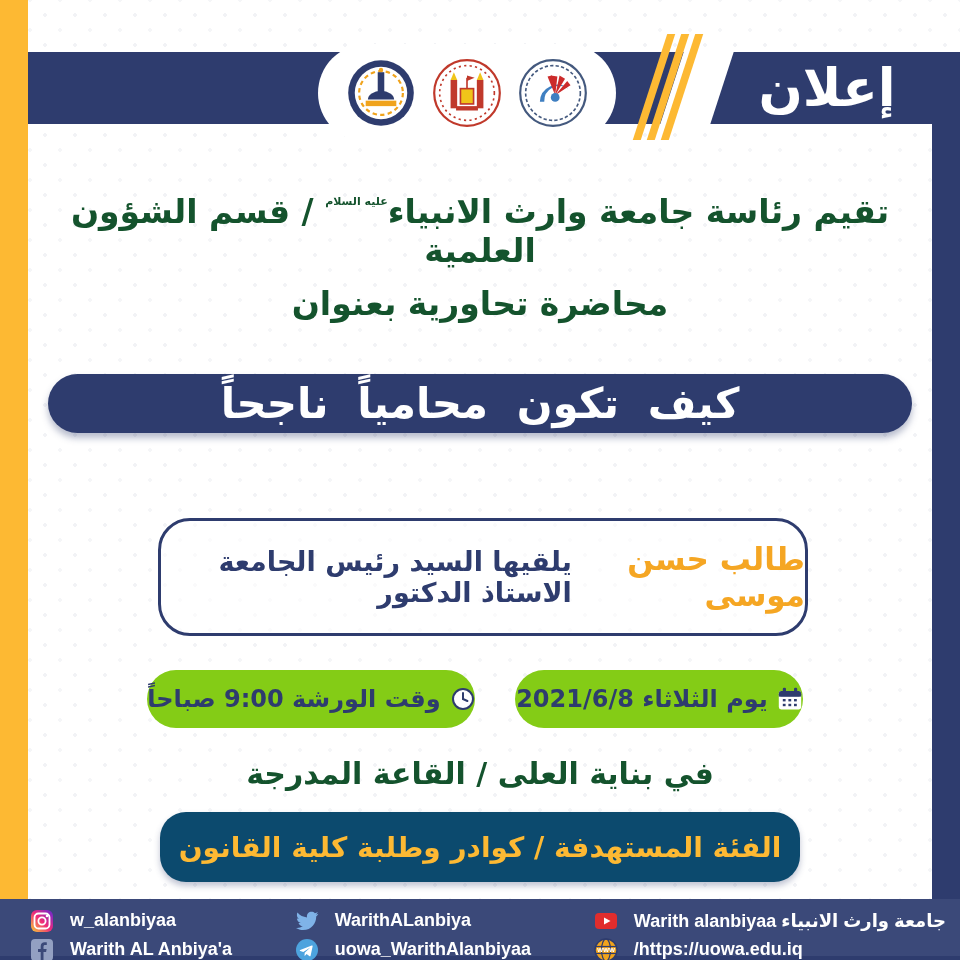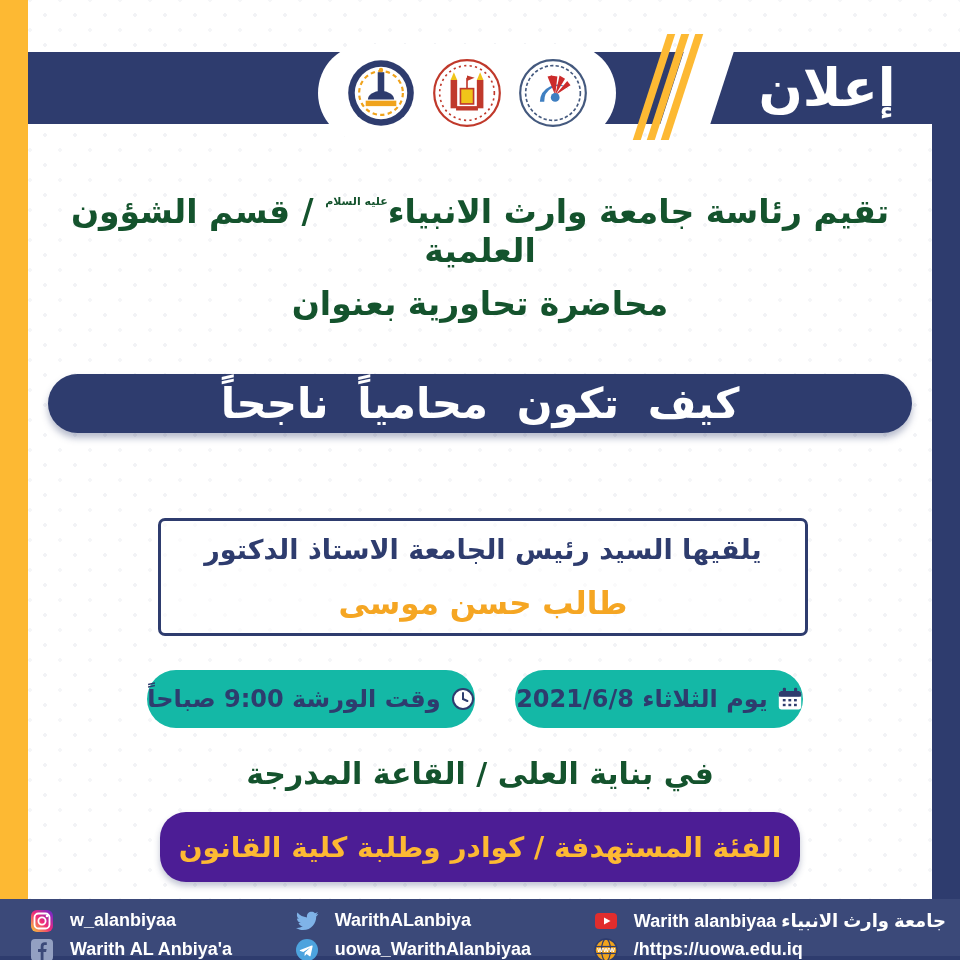--- a/index.html
+++ b/index.html
@@ -26,33 +26,33 @@
   
   .txt-center{position:absolute;left:28px;width:904px;text-align:center;color:#14532d;font-weight:bold;direction:rtl;}
   .intro1{top:192px;font-size:33px;}
   .intro1 .sup{font-size:11px;vertical-align:18px;letter-spacing:-1px;}
   .intro2{top:284px;font-size:33px;}
   
   .title-banner{position:absolute;left:48px;top:374px;width:864px;height:59px;background:#2e3c6e;border-radius:40px;
     display:flex;align-items:center;justify-content:center;box-shadow:0 5px 7px rgba(46,60,110,.35);}
   .title-banner span{color:#ffffff;font-size:42px;font-weight:bold;direction:rtl;word-spacing:14px;}
   
-  .speaker-box{position:absolute;left:158px;top:518px;width:644px;height:112px;border:3px solid #2e3c6e;border-radius:7px;
-    display:flex;flex-direction:column;align-items:center;justify-content:center;gap:20px;background:rgba(255,255,255,.6);}
+  .speaker-box{position:absolute;left:158px;top:518px;width:644px;height:112px;border:3px solid #2e3c6e;border-radius:32px;
+    display:flex;align-items:center;justify-content:center;gap:20px;background:rgba(255,255,255,.6);}
   .speaker-line{color:#2e3c6e;font-size:27px;font-weight:bold;direction:rtl;}
   .speaker-name{color:#f5a623;font-size:31px;font-weight:bold;direction:rtl;}
   
-  .pill{position:absolute;top:670px;height:58px;background:#14b8a6;border-radius:29px;display:flex;align-items:center;
+  .pill{position:absolute;top:670px;height:58px;background:#84cc16;border-radius:29px;display:flex;align-items:center;
     justify-content:center;gap:10px;direction:rtl;}
   .pill-date{left:515px;width:288px;}
   .pill-time{left:147px;width:328px;}
   .pill span{color:#2e3c6e;font-size:24px;font-weight:bold;white-space:nowrap;}
   
   .location{top:756px;font-size:30px;}
-  .target-banner{position:absolute;left:160px;top:812px;width:640px;height:70px;background:#4c1d95;border-radius:26px;
+  .target-banner{position:absolute;left:160px;top:812px;width:640px;height:70px;background:#0c4a6e;border-radius:26px;
     display:flex;align-items:center;justify-content:center;box-shadow:0 4px 6px rgba(46,60,110,.3);}
   .target-banner span{color:#fdb933;font-size:28px;font-weight:bold;direction:rtl;}
   
   .footer{position:absolute;left:0;top:899px;width:960px;height:61px;background:#3b4979;border-bottom:4px solid #2e3c6e;
     box-sizing:border-box;display:flex;align-items:center;justify-content:space-between;padding:15px 14px 0 30px;}
   .footer-col{display:grid;grid-template-columns:28px auto;column-gap:12px;row-gap:5px;align-items:center;}
   .footer-col .handle{color:#ffffff;font-size:18px;font-weight:bold;white-space:nowrap;font-family:"Liberation Sans","DejaVu Sans",sans-serif;}
   .f-icon{width:24px;height:24px;display:block;}
 </style>
 </head>

